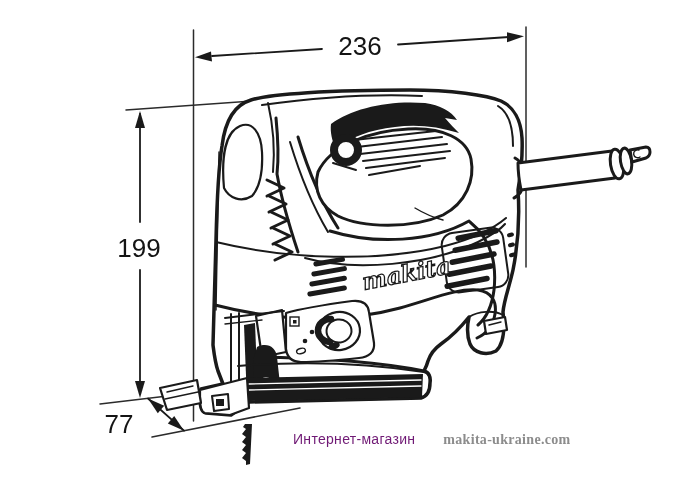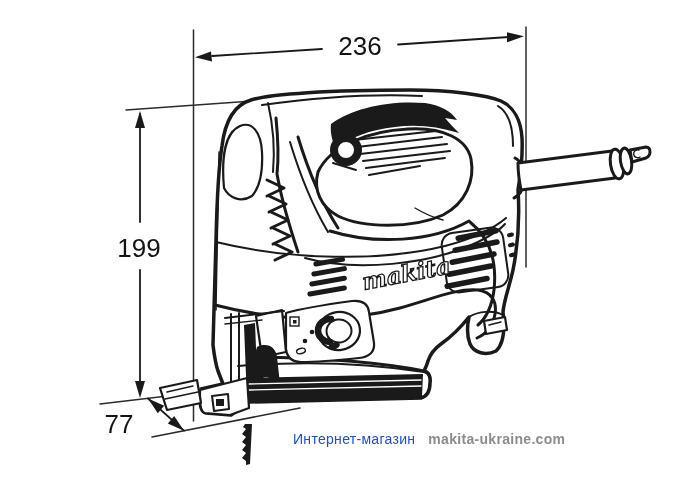--- a/index.html
+++ b/index.html
@@ -22,21 +22,21 @@
   .ext {fill:none;stroke:#2b2b2b;stroke-width:1.5;stroke-linecap:round;}
   .dim {fill:none;stroke:#1a1a1a;stroke-width:1.8;stroke-linecap:round;}
   .ah  {fill:#1a1a1a;stroke:none;}
   .dimtxt{font:26px "Liberation Sans", sans-serif;fill:#141414;}
   .logo{font:italic bold 23px "DejaVu Serif", serif;fill:#ffffff;stroke:#1a1a1a;stroke-width:1.3;}
   .watermark{
     position:absolute;left:293px;top:431px;white-space:nowrap;
     font-size:14px;letter-spacing:.3px;
   }
   .watermark .store{font-weight:400;}
-  .watermark .site{font-weight:700;margin-left:13px;}
+  .watermark .site{font-weight:700;margin-left:28px;font-family:Liberation Serif, serif;}
 </style>
 </head>
 <body>
 
 <div class="stage">
 <svg width="700" height="480" viewBox="0 0 700 480">
 
   <g>
     <path class="ext" d="M 193.5,30 L 193.5,421"></path>
     <path class="ext" d="M 526,27 L 526,267"></path>
@@ -223,14 +223,14 @@
   <g>
     <path class="dim" d="M 148,398.5 L 184,430.7"></path>
     <path class="ah" d="M 148,398.5 L 157.8,413.3 L 164.2,405.7 Z"></path>
     <path class="ah" d="M 184,430.7 L 167.8,423.5 L 174.2,415.9 Z"></path>
     <text class="dimtxt" x="119" y="433" text-anchor="middle">77</text>
   </g>
 </svg>
 </div>
 
 <div class="watermark">
-  <span class="store" style="color: #1d4ed8;">Интернет-магазин</span><span class="site" style="color: rgb(140, 140, 140);">makita-ukraine.com</span>
+  <span class="store" style="color: #701a75;">Интернет-магазин</span><span class="site" style="color: rgb(140, 140, 140);">makita-ukraine.com</span>
 </div>
 
 </body></html>

